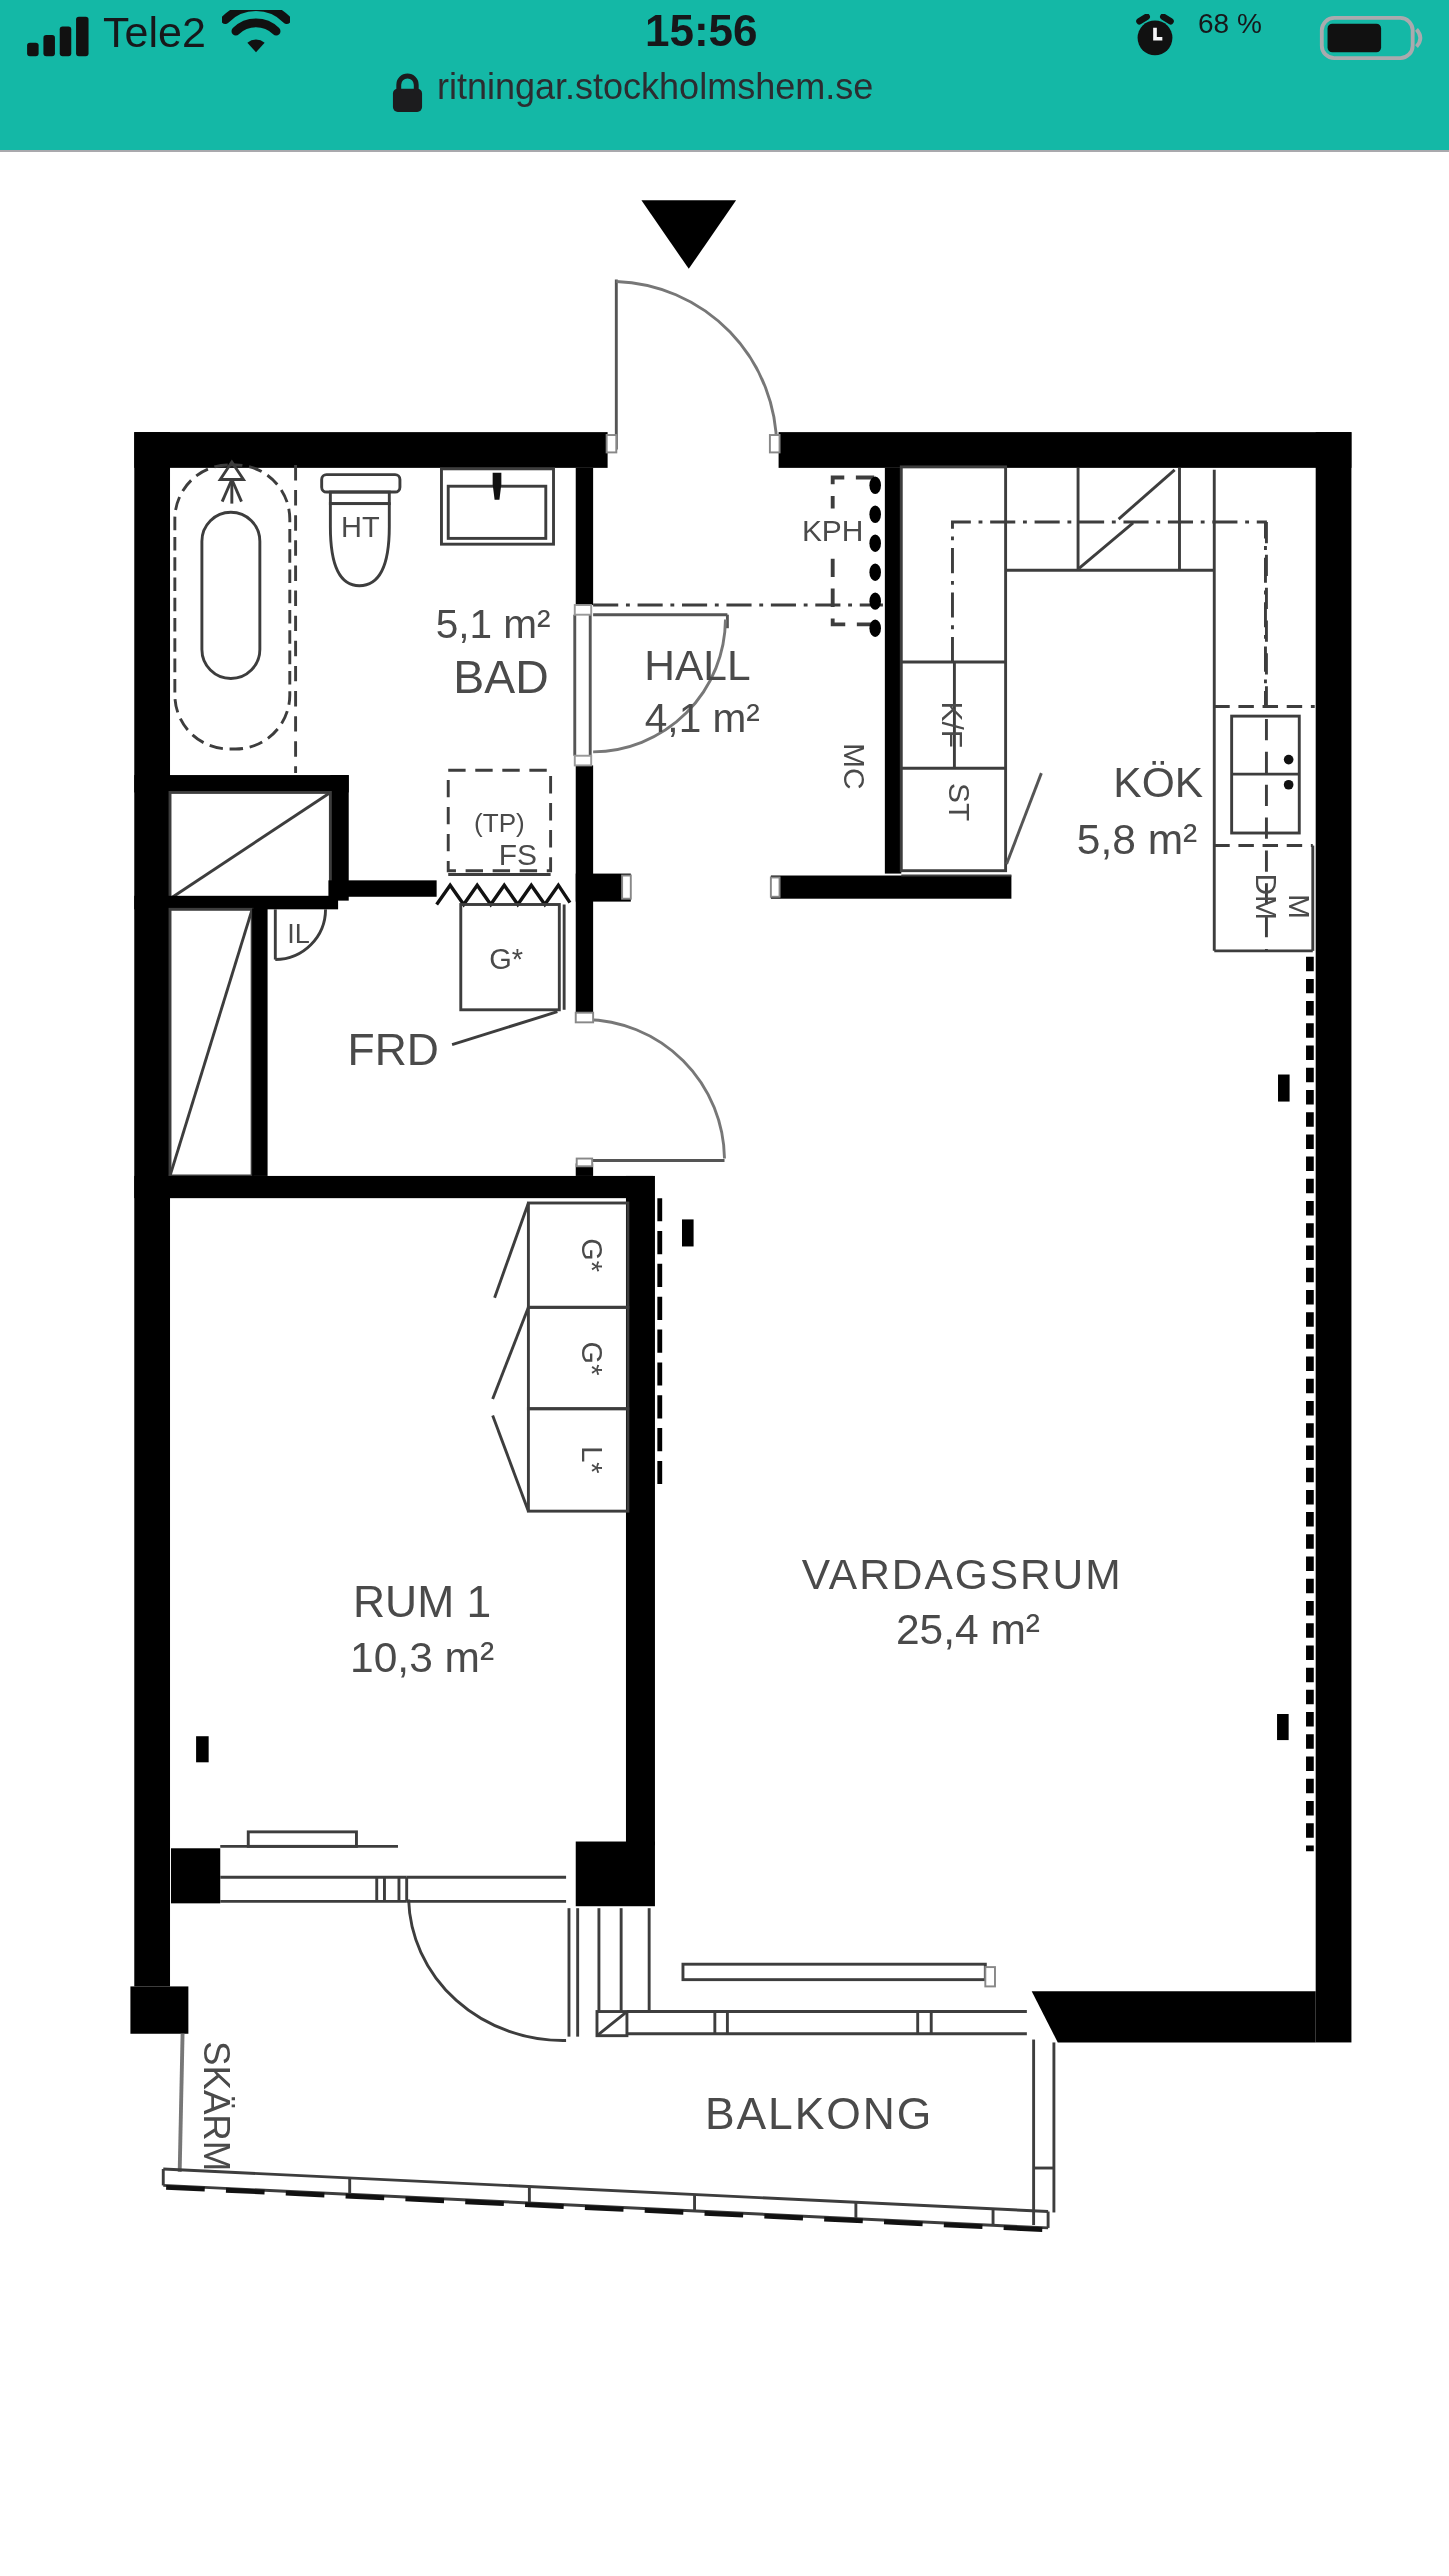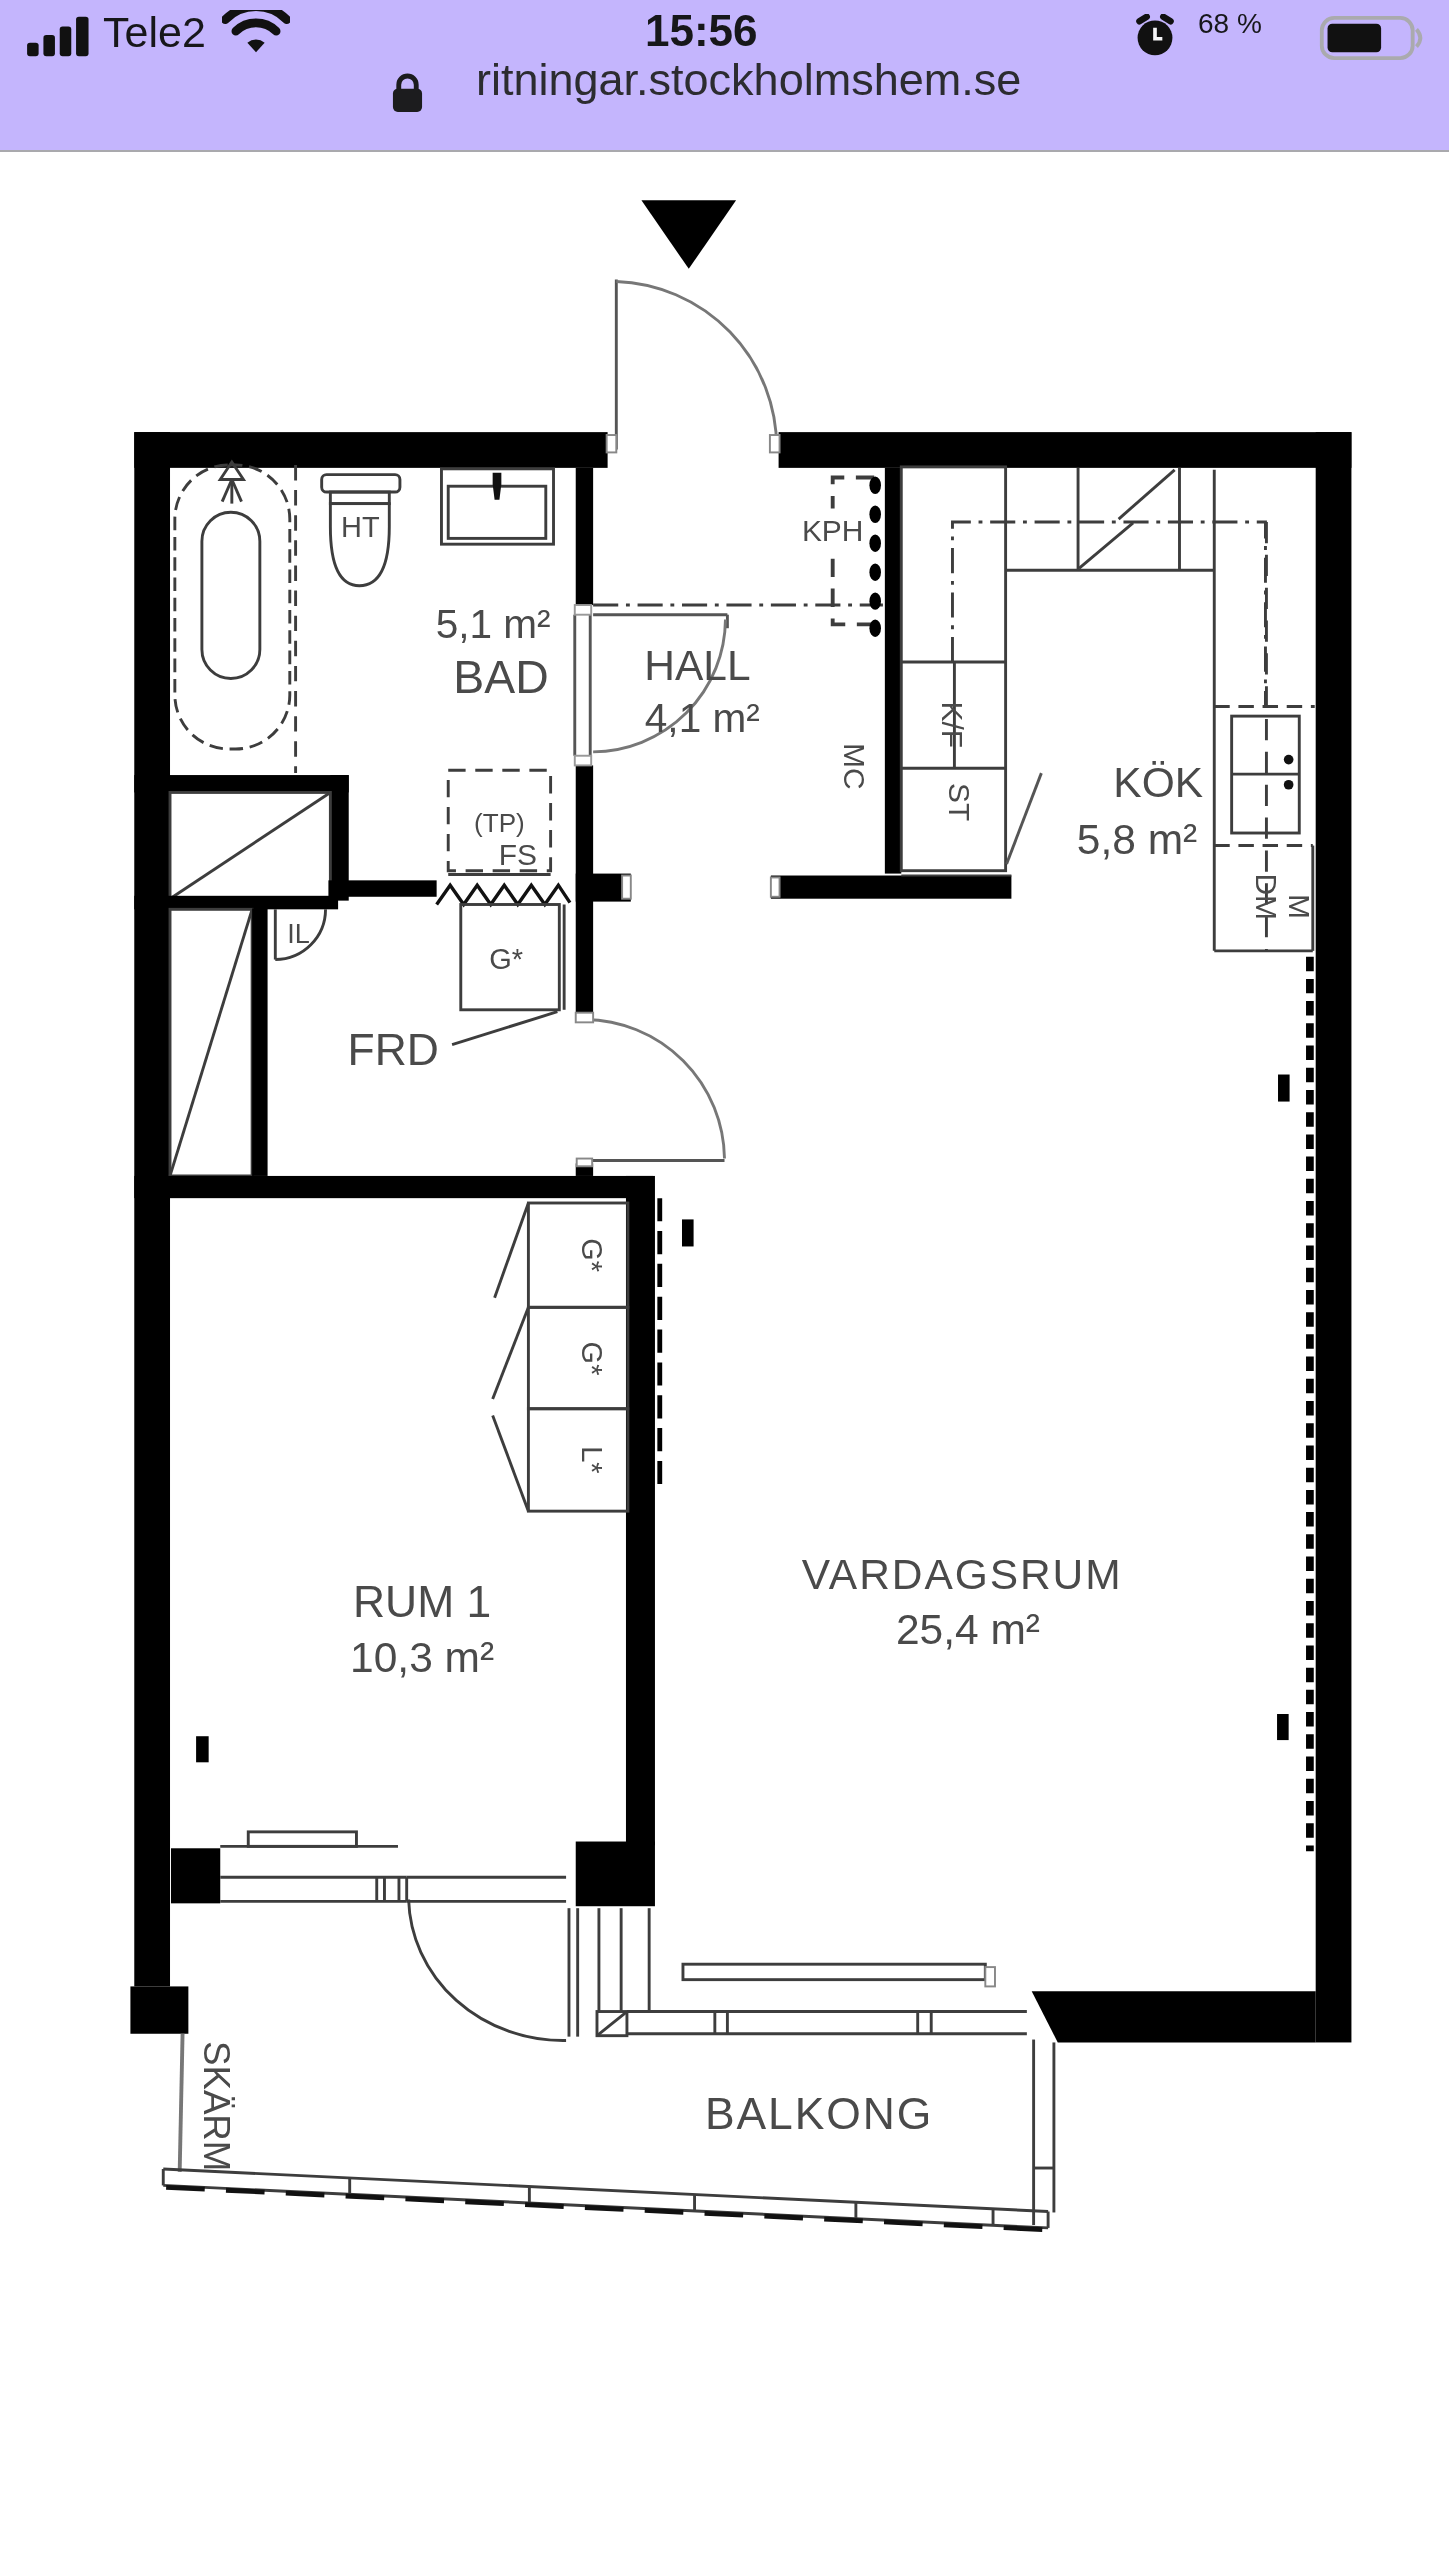--- a/index.html
+++ b/index.html
@@ -1,17 +1,17 @@
 <!DOCTYPE html>
 <html><head>
 <meta charset="utf-8">
 <style>
   html,body{margin:0;padding:0;}
   body{width:1449px;height:2576px;background:#ffffff;font-family:"Liberation Sans",sans-serif;position:relative;overflow:hidden;}
-  #statusbar{position:absolute;left:0;top:0;width:1449px;height:150px;background:#c4b5fd;border-bottom:2.9px solid #a9a9ad;}
+  #statusbar{position:absolute;left:0;top:0;width:1449px;height:150px;background:#14b8a6;border-bottom:2.9px solid #a9a9ad;}
   .sbtext{position:absolute;color:#17171a;}
   svg text{fill:#4a4a4a;font-family:"Liberation Sans",sans-serif;}
 </style>
 </head>
 <body>
 
 <div id="statusbar">
 
   <svg style="position:absolute;left:27px;top:11.6px" width="77" height="48" viewBox="0 0 80 50">
     <rect x="0" y="32" width="12" height="14" rx="3" fill="#111"></rect>
@@ -38,21 +38,21 @@
   </svg>
 
   <div class="sbtext" style="left:1198px;top:7.7px;font-size:28px;">68 %</div>
 
   <svg style="position:absolute;left:1317px;top:15.5px" width="111" height="44" viewBox="0 0 110 46">
     <rect x="2" y="2" width="95" height="42" rx="13" fill="none" stroke="#aaaaae" stroke-width="4"></rect>
     <rect x="8" y="8" width="56" height="30" rx="5" fill="#111"></rect>
     <path d="M101 14 q8 9 0 18" stroke="#aaaaae" stroke-width="4" fill="none"></path>
   </svg>
 
-  <div class="sbtext" style="left:437px;top:54px;font-size:45px;color:#2c2c30;margin-left:39px;">ritningar.stockholmshem.se</div>
+  <div class="sbtext" style="left:437px;top:66px;font-size:36px;color:#2c2c30;">ritningar.stockholmshem.se</div>
 
   <svg style="position:absolute;left:391px;top:73px" width="33" height="41" viewBox="0 0 34 42">
     <rect x="2" y="16" width="30" height="24" rx="5" fill="#1c1c1e"></rect>
     <path d="M8 18 V12 a9 9 0 0 1 18 0 V18" fill="none" stroke="#1c1c1e" stroke-width="5"></path>
   </svg>
 </div>
 
 <svg id="plan" style="position:absolute;left:0;top:0" width="1449" height="2576" viewBox="0 0 1500 2666">
 <g stroke-linecap="butt">
 

